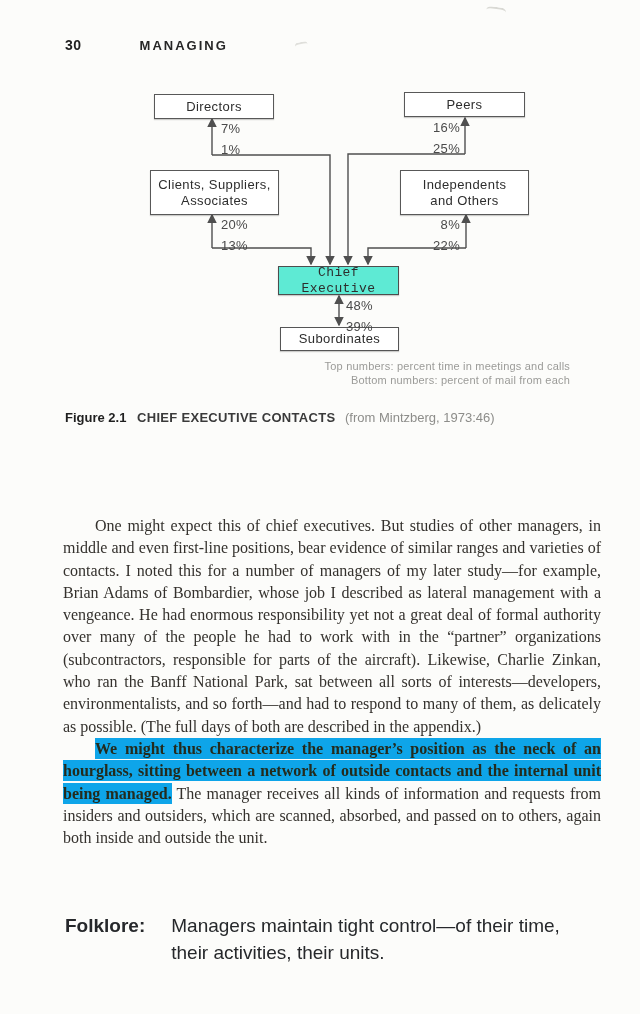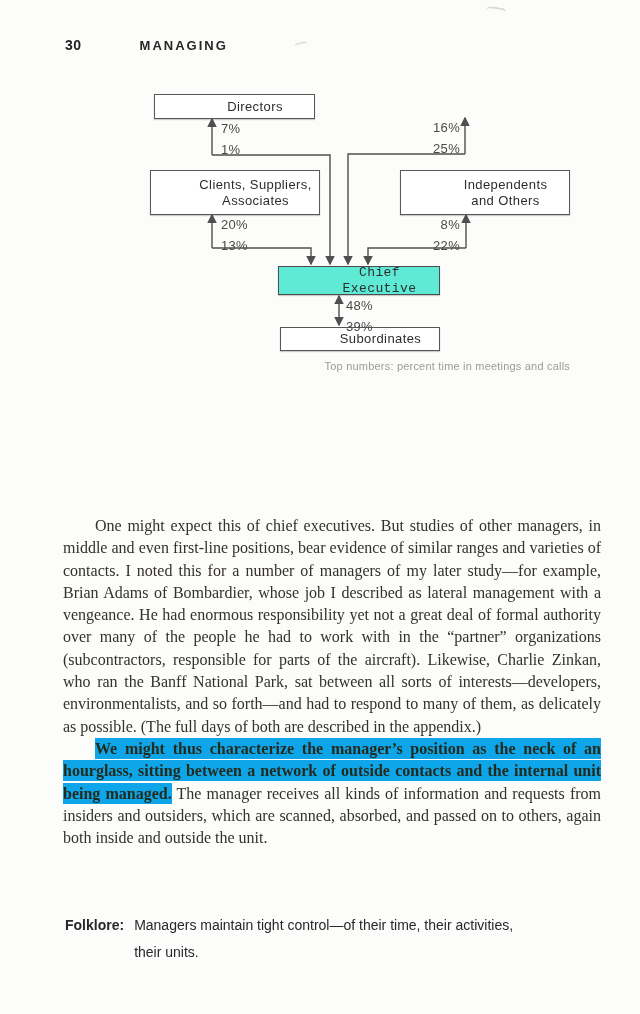--- a/index.html
+++ b/index.html
@@ -16,21 +16,21 @@
   .artifact{position:absolute;border-top:2px solid #d9d9d4;border-radius:60%/100%;}
   .a1{left:486px;top:7px;width:20px;height:6px;transform:rotate(8deg);}
   .a2{left:295px;top:42px;width:13px;height:5px;transform:rotate(-12deg);opacity:.8;}
   
   .diagram{position:absolute;left:0;top:0;width:640px;height:420px;}
   .connectors{position:absolute;left:0;top:0;pointer-events:none;}
   .dbox{
     position:absolute;background:#fff;border:1px solid #585858;
     box-shadow:0 1px 1px rgba(60,60,60,.25);
     display:flex;align-items:center;justify-content:center;text-align:center;
-    font-size:13px;letter-spacing:.4px;color:#2d2d2d;white-space:pre-line;line-height:16px;padding-left:41px;
+    font-size:13px;letter-spacing:.4px;color:#2d2d2d;white-space:pre-line;line-height:16px;
   }
   .box-directors{left:154px;top:94px;width:118px;height:23px;}
   .box-peers{left:404px;top:92px;width:119px;height:23px;}
   .box-clients{left:150px;top:170px;width:127px;height:43px;}
   .box-independents{left:400px;top:170px;width:127px;height:43px;}
   .box-chief{left:278px;top:266px;width:119px;height:27px;background:#5eead4;border:1.5px solid #4d4d4d;font-family:Liberation Mono, monospace;}
   .box-subordinates{left:280px;top:327px;width:117px;height:22px;border:1.5px solid #555;text-align:right;}
   .pct{position:absolute;font-size:13px;line-height:21px;color:#4a4a4a;letter-spacing:.3px;}
   .pct-directors{left:221px;top:118px;}
   .pct-peers{left:424px;top:117px;width:36px;text-align:right;}
@@ -48,23 +48,23 @@
   .bodytext p{
     margin:0;text-align:justify;text-indent:32px;
     font-family:"Liberation Serif",serif;font-size:16px;line-height:22.3px;color:#34312d;
   }
   mark.hl{
     background:#0ea5e9;color:#242b1d;font-weight:bold;
     padding:2px 0;box-decoration-break:clone;-webkit-box-decoration-break:clone;
   }
   
   .folklore{position:absolute;left:65px;top:912px;width:545px;display:flex;
-    font-size:14px;line-height:27px;color:#26282b;}
+    font-size:19px;line-height:27px;color:#26282b;}
   .folklore .lab{font-weight:bold;flex:0 0 auto;}
-  .folklore .txt{margin-left:10px;width:410px;}
+  .folklore .txt{margin-left:26px;width:410px;}
 </style>
 </head>
 <body>
 
 <div class="running-head">
   <span class="page-num">30</span>
   <span class="head-title">MANAGING</span>
 </div>
 
 <div class="artifact a1"></div>
@@ -88,20 +88,21 @@
       <path d="M 465 154 L 348 154 L 348 264" marker-end="url(#arr)"></path>
       <path d="M 212 248 L 212 215" marker-end="url(#arr)"></path>
       <path d="M 212 248 L 311 248 L 311 264" marker-end="url(#arr)"></path>
       <path d="M 466 248 L 466 215" marker-end="url(#arr)"></path>
       <path d="M 466 248 L 368 248 L 368 264" marker-end="url(#arr)"></path>
       <path d="M 339 296 L 339 325" marker-start="url(#arrS)" marker-end="url(#arr)"></path>
     </g>
   </svg>
 
   <div class="dbox box-directors">Directors</div>
+  <div class="dbox box-peers">Peers</div>
   <div class="dbox box-clients">Clients, Suppliers,
 Associates</div>
   <div class="dbox box-independents">Independents
 and Others</div>
   <div class="dbox box-chief">Chief Executive</div>
   <div class="dbox box-subordinates">Subordinates</div>
 
   <div class="pct pct-directors">
     <div>7%</div>
     <div>1%</div>
@@ -118,22 +119,28 @@
     <div>8%</div>
     <div>22%</div>
   </div>
   <div class="pct pct-chief">
     <div>48%</div>
     <div>39%</div>
   </div>
 
   <div class="fig-note">
     <div>Top numbers: percent time in meetings and calls</div>
+    <div>Bottom numbers: percent of mail from each</div>
   </div>
 
+  <div class="fig-caption">
+    <span class="lab">Figure 2.1</span>
+    <span class="ttl">CHIEF EXECUTIVE CONTACTS</span>
+    <span class="src">(from Mintzberg, 1973:46)</span>
+  </div>
 </div>
 
 <div class="bodytext">
   <p>One might expect this of chief executives. But studies of other managers, in middle and even first-line positions, bear evidence of similar ranges and varieties of contacts. I noted this for a number of managers of my later study—for example, Brian Adams of Bombardier, whose job I described as lateral management with a vengeance. He had enormous responsibility yet not a great deal of formal authority over many of the people he had to work with in the “partner” organizations (subcontractors, responsible for parts of the aircraft). Likewise, Charlie Zinkan, who ran the Banff National Park, sat between all sorts of interests—developers, environmentalists, and so forth—and had to respond to many of them, as delicately as possible. (The full days of both are described in the appendix.)</p>
   <p><mark class="hl">We might thus characterize the manager’s position as the neck of an hourglass, sitting between a network of outside contacts and the internal unit being managed.</mark><span> The manager receives all kinds of information and requests from insiders and outsiders, which are scanned, absorbed, and passed on to others, again both inside and outside the unit.</span></p>
 </div>
 
 <div class="folklore">
   <span class="lab">Folklore:</span>
   <span class="txt">Managers maintain tight control—of their time, their activities, their units.</span>

